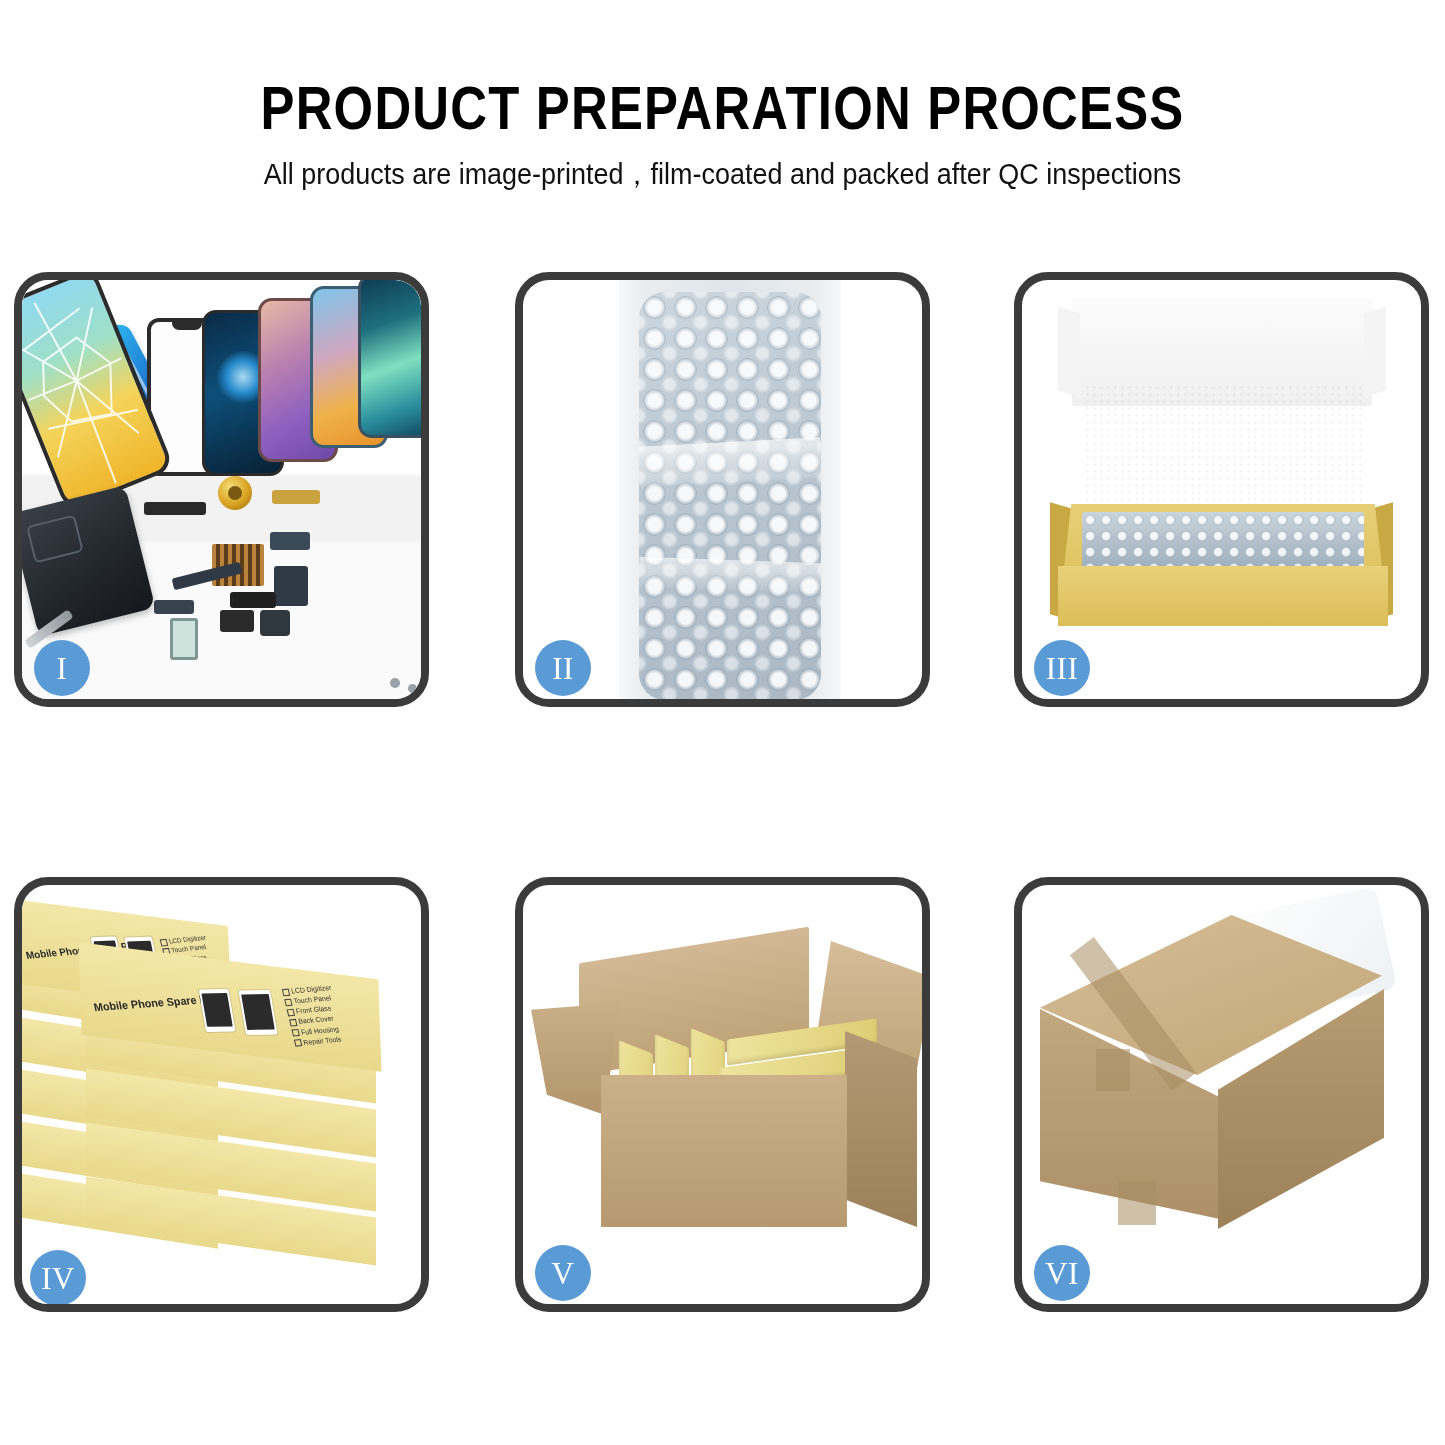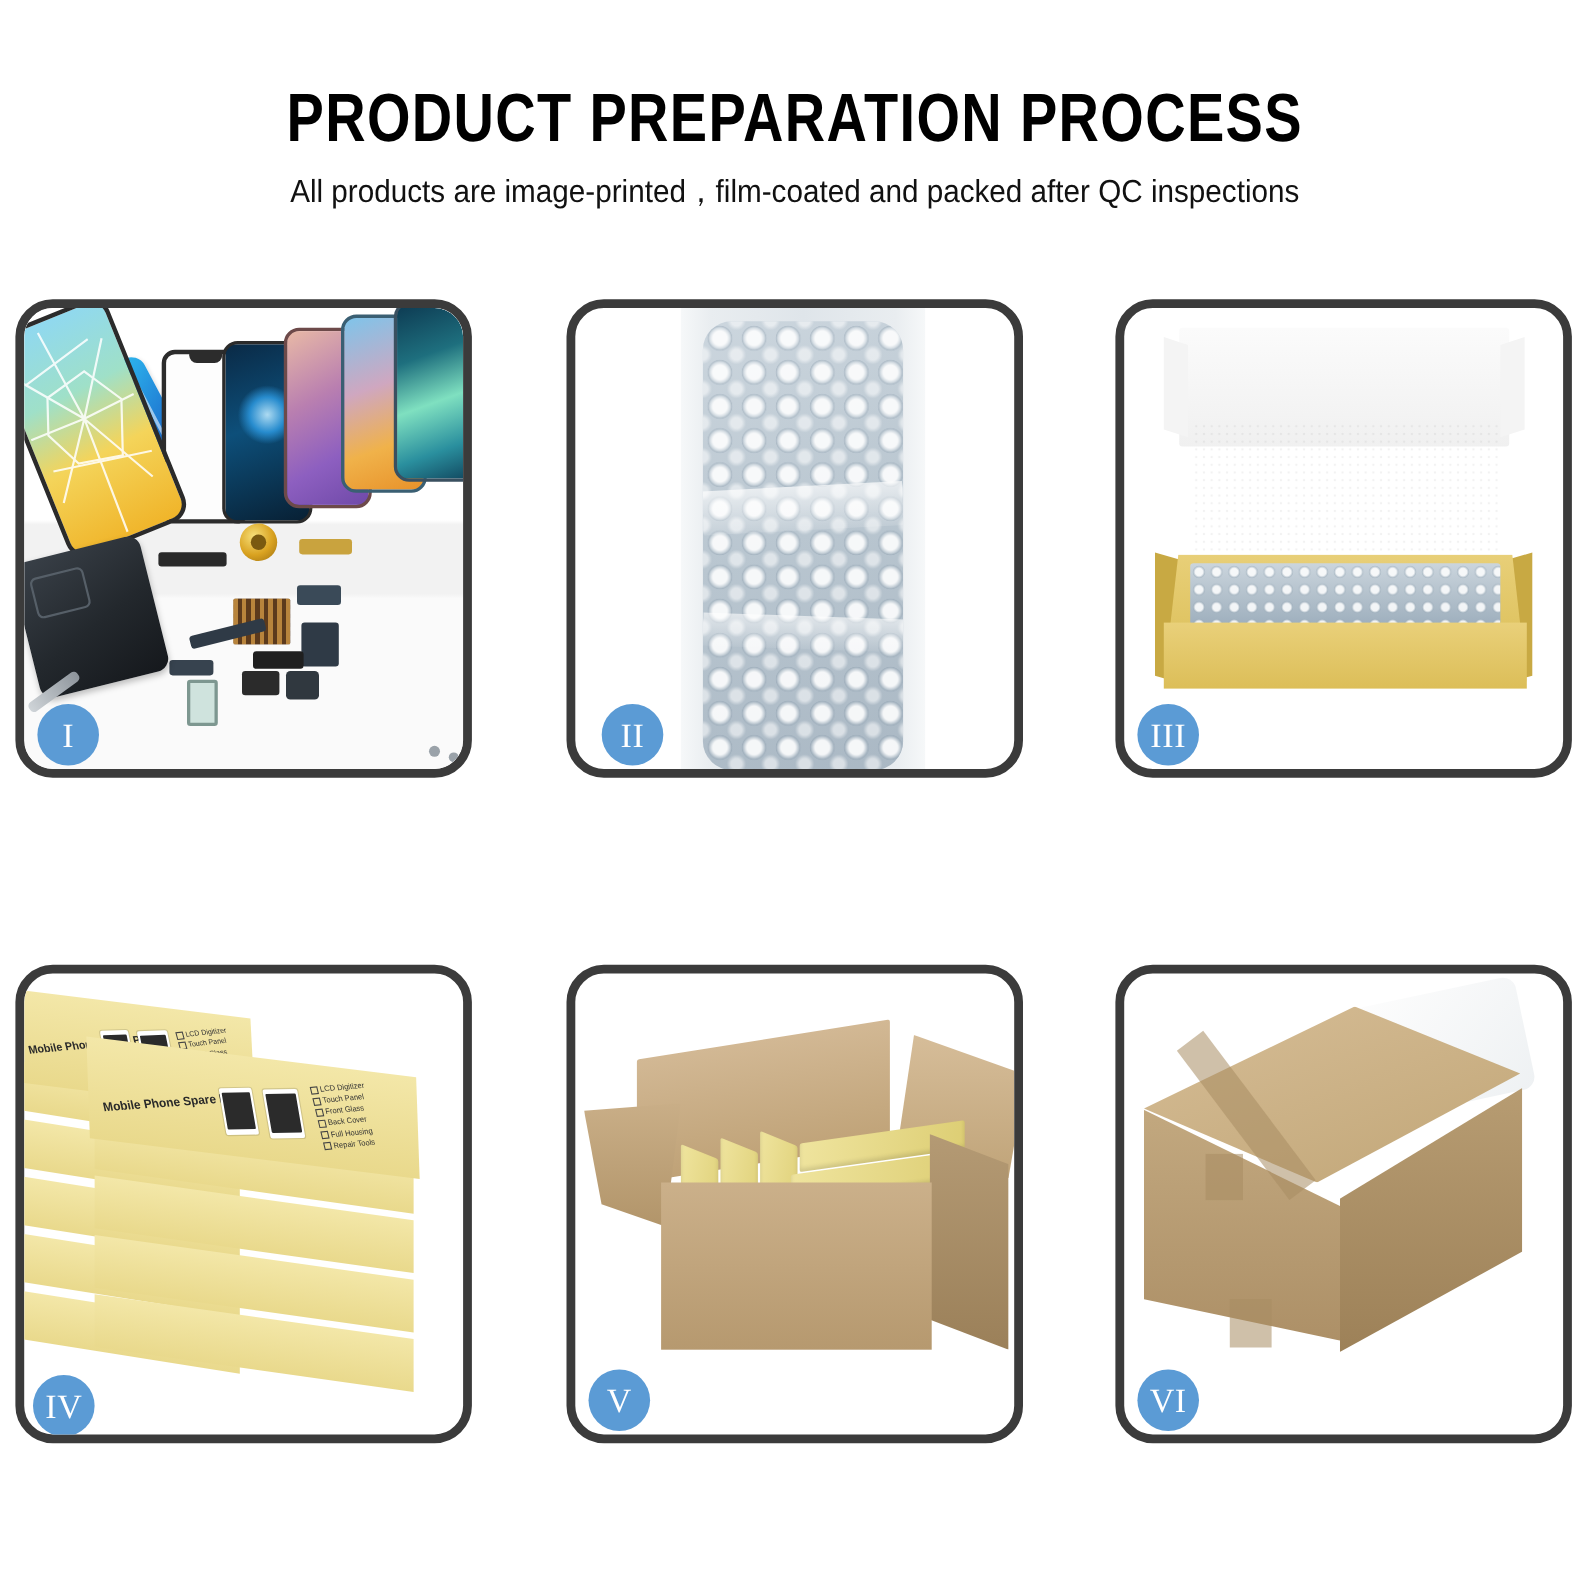--- a/index.html
+++ b/index.html
@@ -240,21 +240,21 @@
   <div class="pane-inner">
     <div class="wrapsheet">
       <div class="bubbleinner">
         <div class="bubblegrid"></div>
         <div class="bubblegrid2"></div>
         <div class="sheen"></div>
         <div class="sheen2"></div>
       </div>
     </div>
   </div>
-  <div class="badge" style="left:24px;top:360px;">II</div>
+  <div class="badge" style="left:12px;top:360px;">II</div>
 </div>
 
 <div class="panel" style="left:1014px;top:272px;">
   <div class="pane-inner">
     <div class="m-lid"></div>
     <div class="m-foam"></div>
     <div class="m-side-l"></div>
     <div class="m-side-r"></div>
     <div class="m-tray"></div>
     <div class="m-item"></div>

